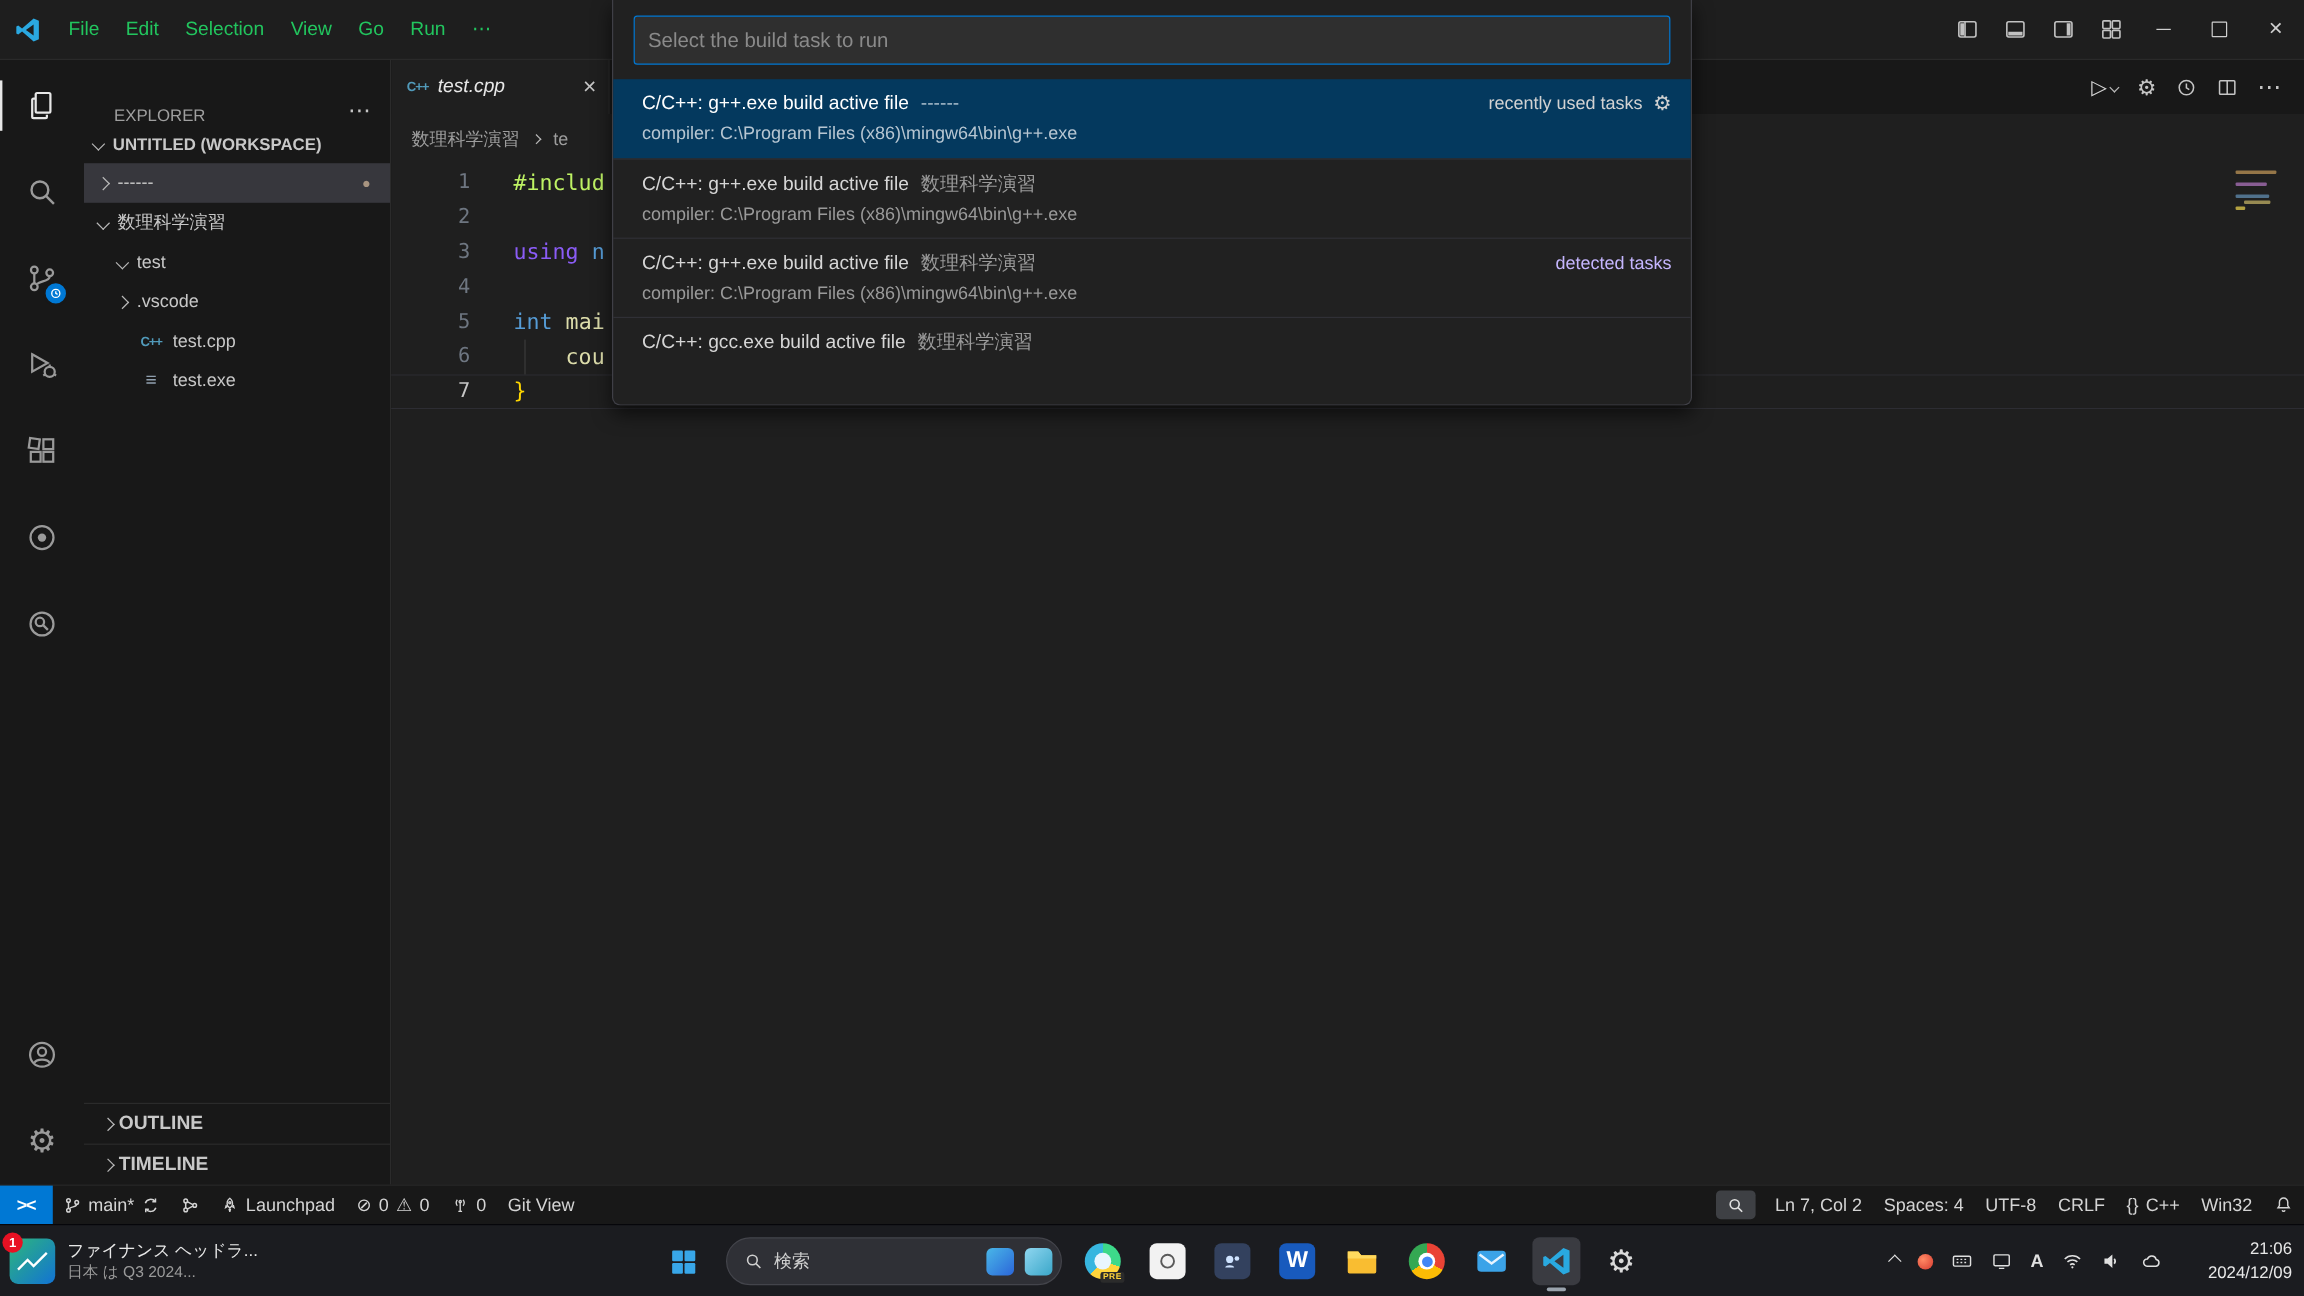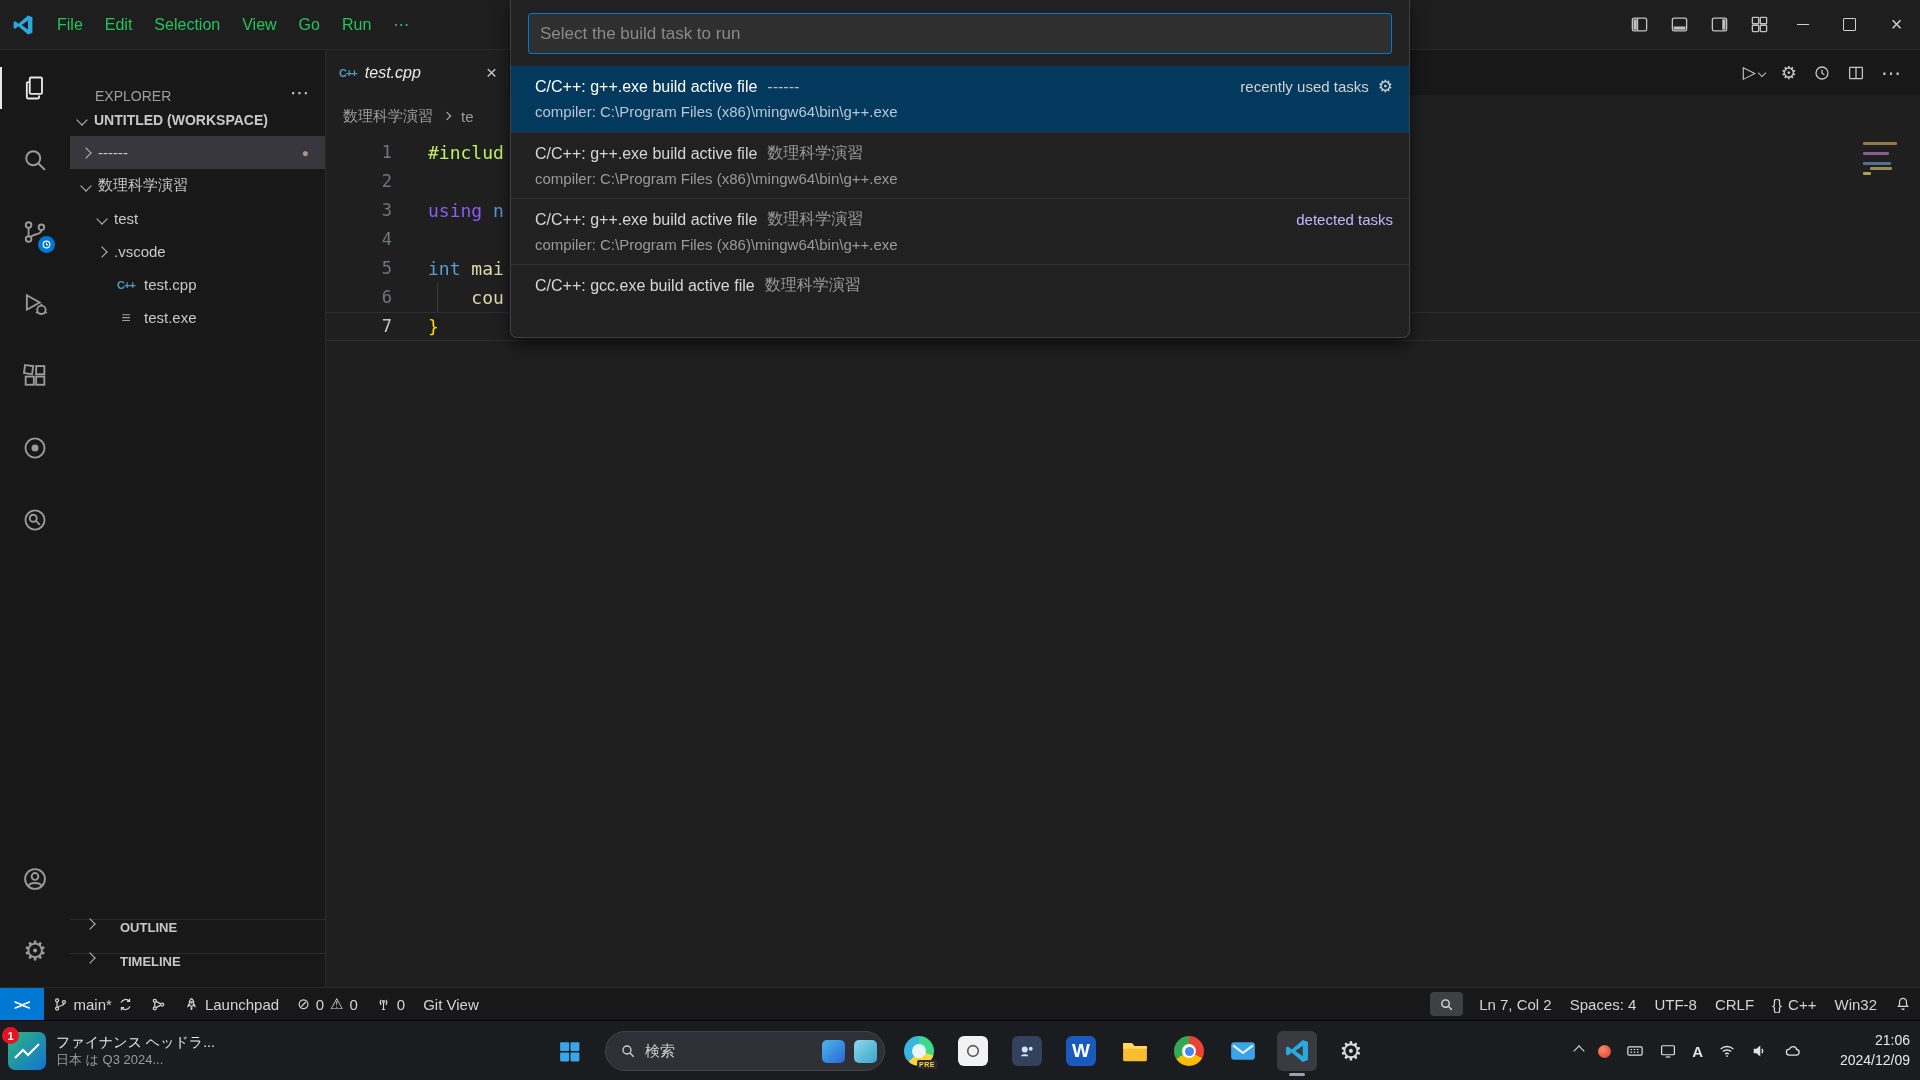--- a/index.html
+++ b/index.html
@@ -36,21 +36,21 @@
   .sidebar-more{margin-left:auto;font-size:19px;color:#c5c5c5}
   .ws-header{height:32px;display:flex;align-items:center;gap:8px;padding-left:8px;font-weight:bold;font-size:14px;color:#c8c8c8;flex:none}
   .tree-row{height:33px;display:flex;align-items:center;gap:8px;color:#c8c8c8;flex:none}
   .tree-row.selected{background:#37373d}
   .ind0{padding-left:12px}.ind1{padding-left:28px}.ind2{padding-left:46px}
   .row-dot{margin-left:auto;margin-right:16px;font-size:12px;color:#a89480}
   .file-icon{width:20px;text-align:center;flex:none}
   .cpp-glyph{color:#519aba;font-weight:bold;font-size:11px;letter-spacing:-1px;font-style:normal}
   .exe-glyph{color:#8f9fae;font-size:16px}
   .sidebar-spacer{flex:1}
-  .panel-row{height:33px;border-top:1px solid #2b2b2b;display:flex;gap:26px;padding-left:16px;font-weight:bold;font-size:13px;color:#c8c8c8;flex:none}
+  .panel-row{height:33px;border-top:1px solid #2b2b2b;display:flex;align-items:center;gap:5px;padding-left:16px;font-weight:bold;font-size:16px;color:#c8c8c8;flex:none}
 
   
   .chev{display:inline-block;width:7px;height:7px;border-right:1.6px solid #b9b9b9;border-bottom:1.6px solid #b9b9b9;transform:rotate(-45deg);flex:none}
   .chev.down{transform:rotate(45deg)}
   .chev.small{width:5px;height:5px}
 
   
   .editor{flex:1;display:flex;flex-direction:column;background:#1f1f1f;position:relative;min-width:0}
   .tabbar{height:45px;background:#181818;display:flex;align-items:stretch;flex:none}
   .tab{width:182px;background:#1f1f1f;display:flex;align-items:center;gap:8px;padding:0 10px 0 13px;border-right:1px solid #2b2b2b;font-size:16px;box-sizing:border-box}

